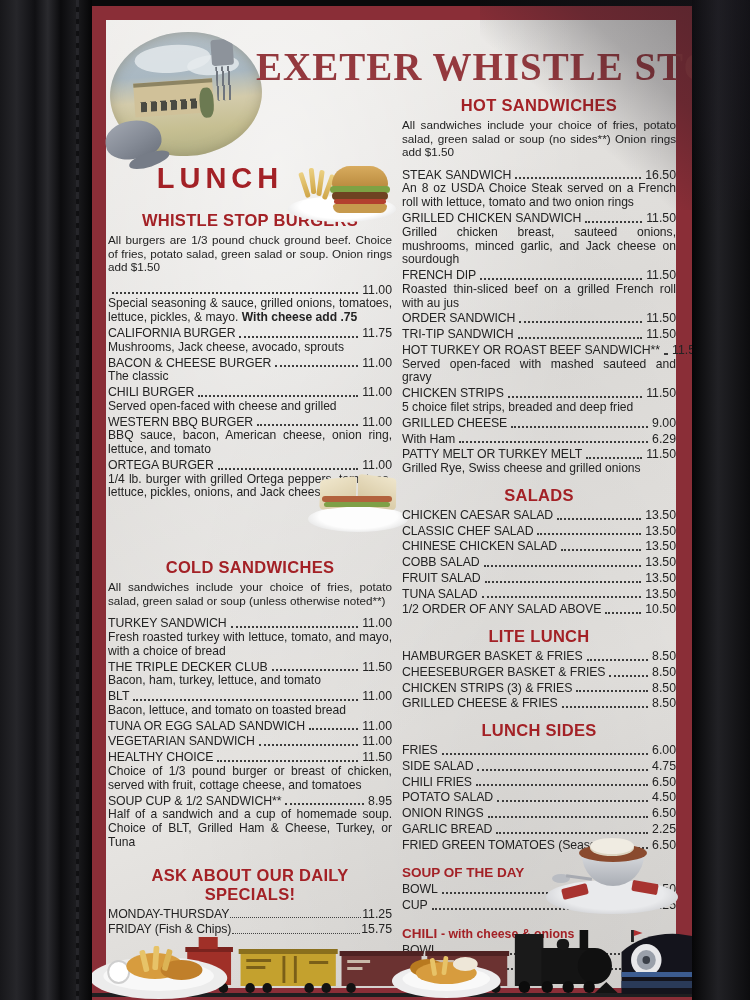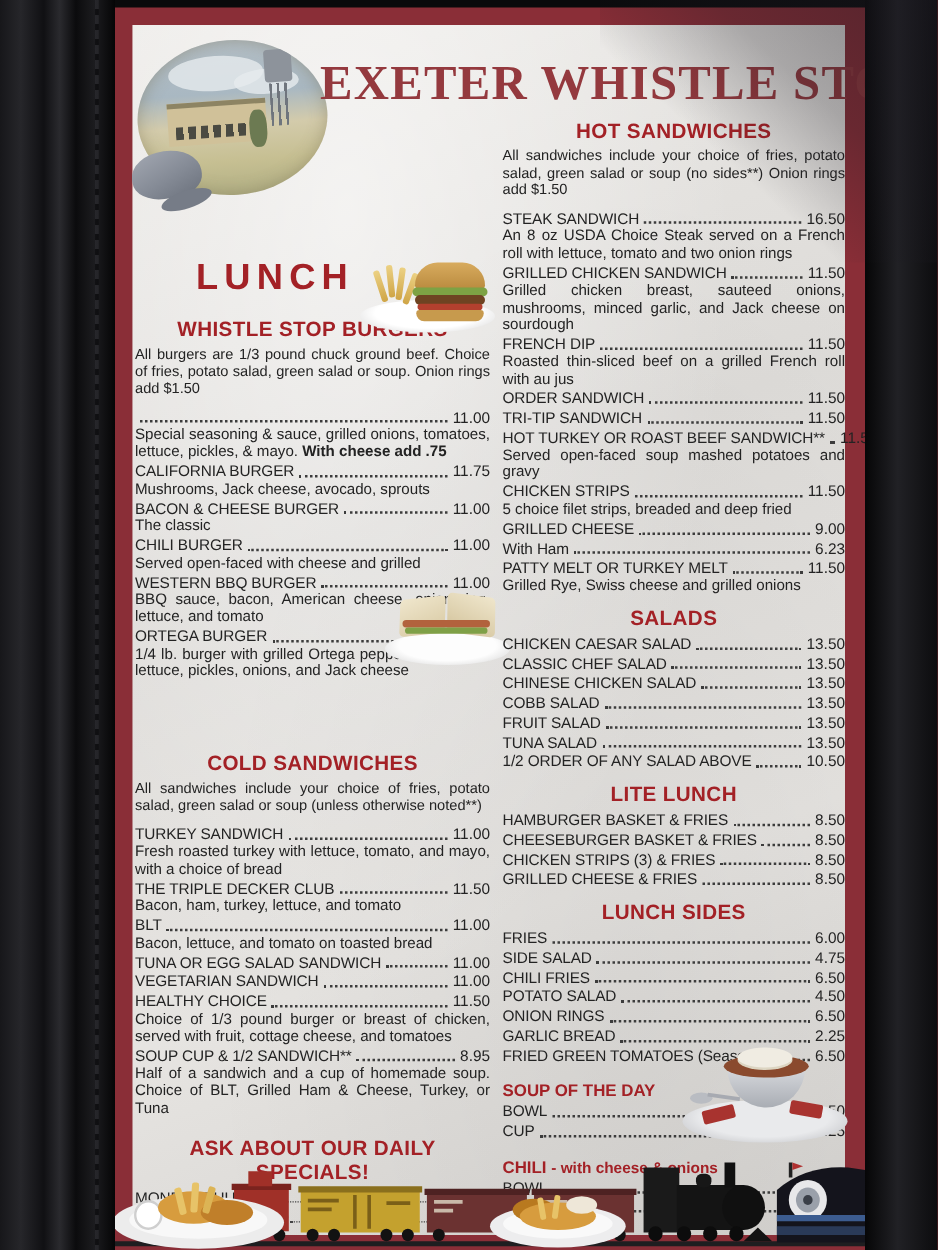--- a/index.html
+++ b/index.html
@@ -60,21 +60,21 @@
   .st-tower-tank{position:absolute;right:17%;top:8%;width:22px;height:26px;background:#8d939b;border-radius:3px;}
   .st-tower-legs{position:absolute;right:19%;top:30%;width:16px;height:34px;background:repeating-linear-gradient(90deg,#6f757d 0 2px,transparent 2px 6px);}
   .st-tree{position:absolute;right:32%;bottom:30%;width:14px;height:30px;background:#6c7a52;border-radius:40%;}
   
   .cap{position:absolute;left:0px;top:100px;width:66px;height:48px;transform:rotate(-8deg);}
   .cap-crown{position:absolute;left:0;top:0;width:56px;height:38px;border-radius:52% 52% 44% 44%;
     background:linear-gradient(155deg,#a3a8b2 0%,#858b96 55%,#6b717c 100%);}
   .cap-brim{position:absolute;left:20px;bottom:0;width:42px;height:14px;border-radius:50%;
     background:#767c87;transform:rotate(-10deg);}
   
-  .col-left{position:absolute;left:2px;top:140px;width:284px;margin-top:44px;}
+  .col-left{position:absolute;left:2px;top:140px;width:284px;}
   .col-right{position:absolute;left:296px;top:76px;width:274px;}
   .lunch-head{
     text-align:center;font-size:29px;font-weight:bold;color:#a32126;
     letter-spacing:5px;margin:2px 0 0 -60px;
   }
   .sec-head{
     text-align:center;font-size:16.5px;font-weight:bold;color:#a32126;
     letter-spacing:.3px;margin:10px 0 3px;
   }
   .sec-intro{font-size:11.7px;line-height:1.16;margin:1px 0 9px;text-align:justify;}
@@ -379,21 +379,21 @@
               </div>
 
             </div>
 
             <div class="item">
               <div class="row">
                 <span class="iname">HOT TURKEY OR ROAST BEEF SANDWICH**</span>
                 <span class="dots"></span>
                 <span class="price">11.50</span>
               </div>
-              <div class="desc"><span>Served open-faced soup mashed potatoes and gravy</span></div>
+              <div class="desc"><span>Served open-faced with mashed sauteed and gravy</span></div>
             </div>
 
             <div class="item">
               <div class="row">
                 <span class="iname">CHICKEN STRIPS</span>
                 <span class="dots"></span>
                 <span class="price">11.50</span>
               </div>
               <div class="desc"><span>5 choice filet strips, breaded and deep fried</span></div>
             </div>
@@ -404,21 +404,21 @@
                 <span class="dots"></span>
                 <span class="price">9.00</span>
               </div>
 
             </div>
 
             <div class="item">
               <div class="row">
                 <span class="iname">With Ham</span>
                 <span class="dots"></span>
-                <span class="price">6.23</span>
+                <span class="price">6.29</span>
               </div>
 
             </div>
 
             <div class="item">
               <div class="row">
                 <span class="iname">PATTY MELT OR TURKEY MELT</span>
                 <span class="dots"></span>
                 <span class="price">11.50</span>
               </div>

